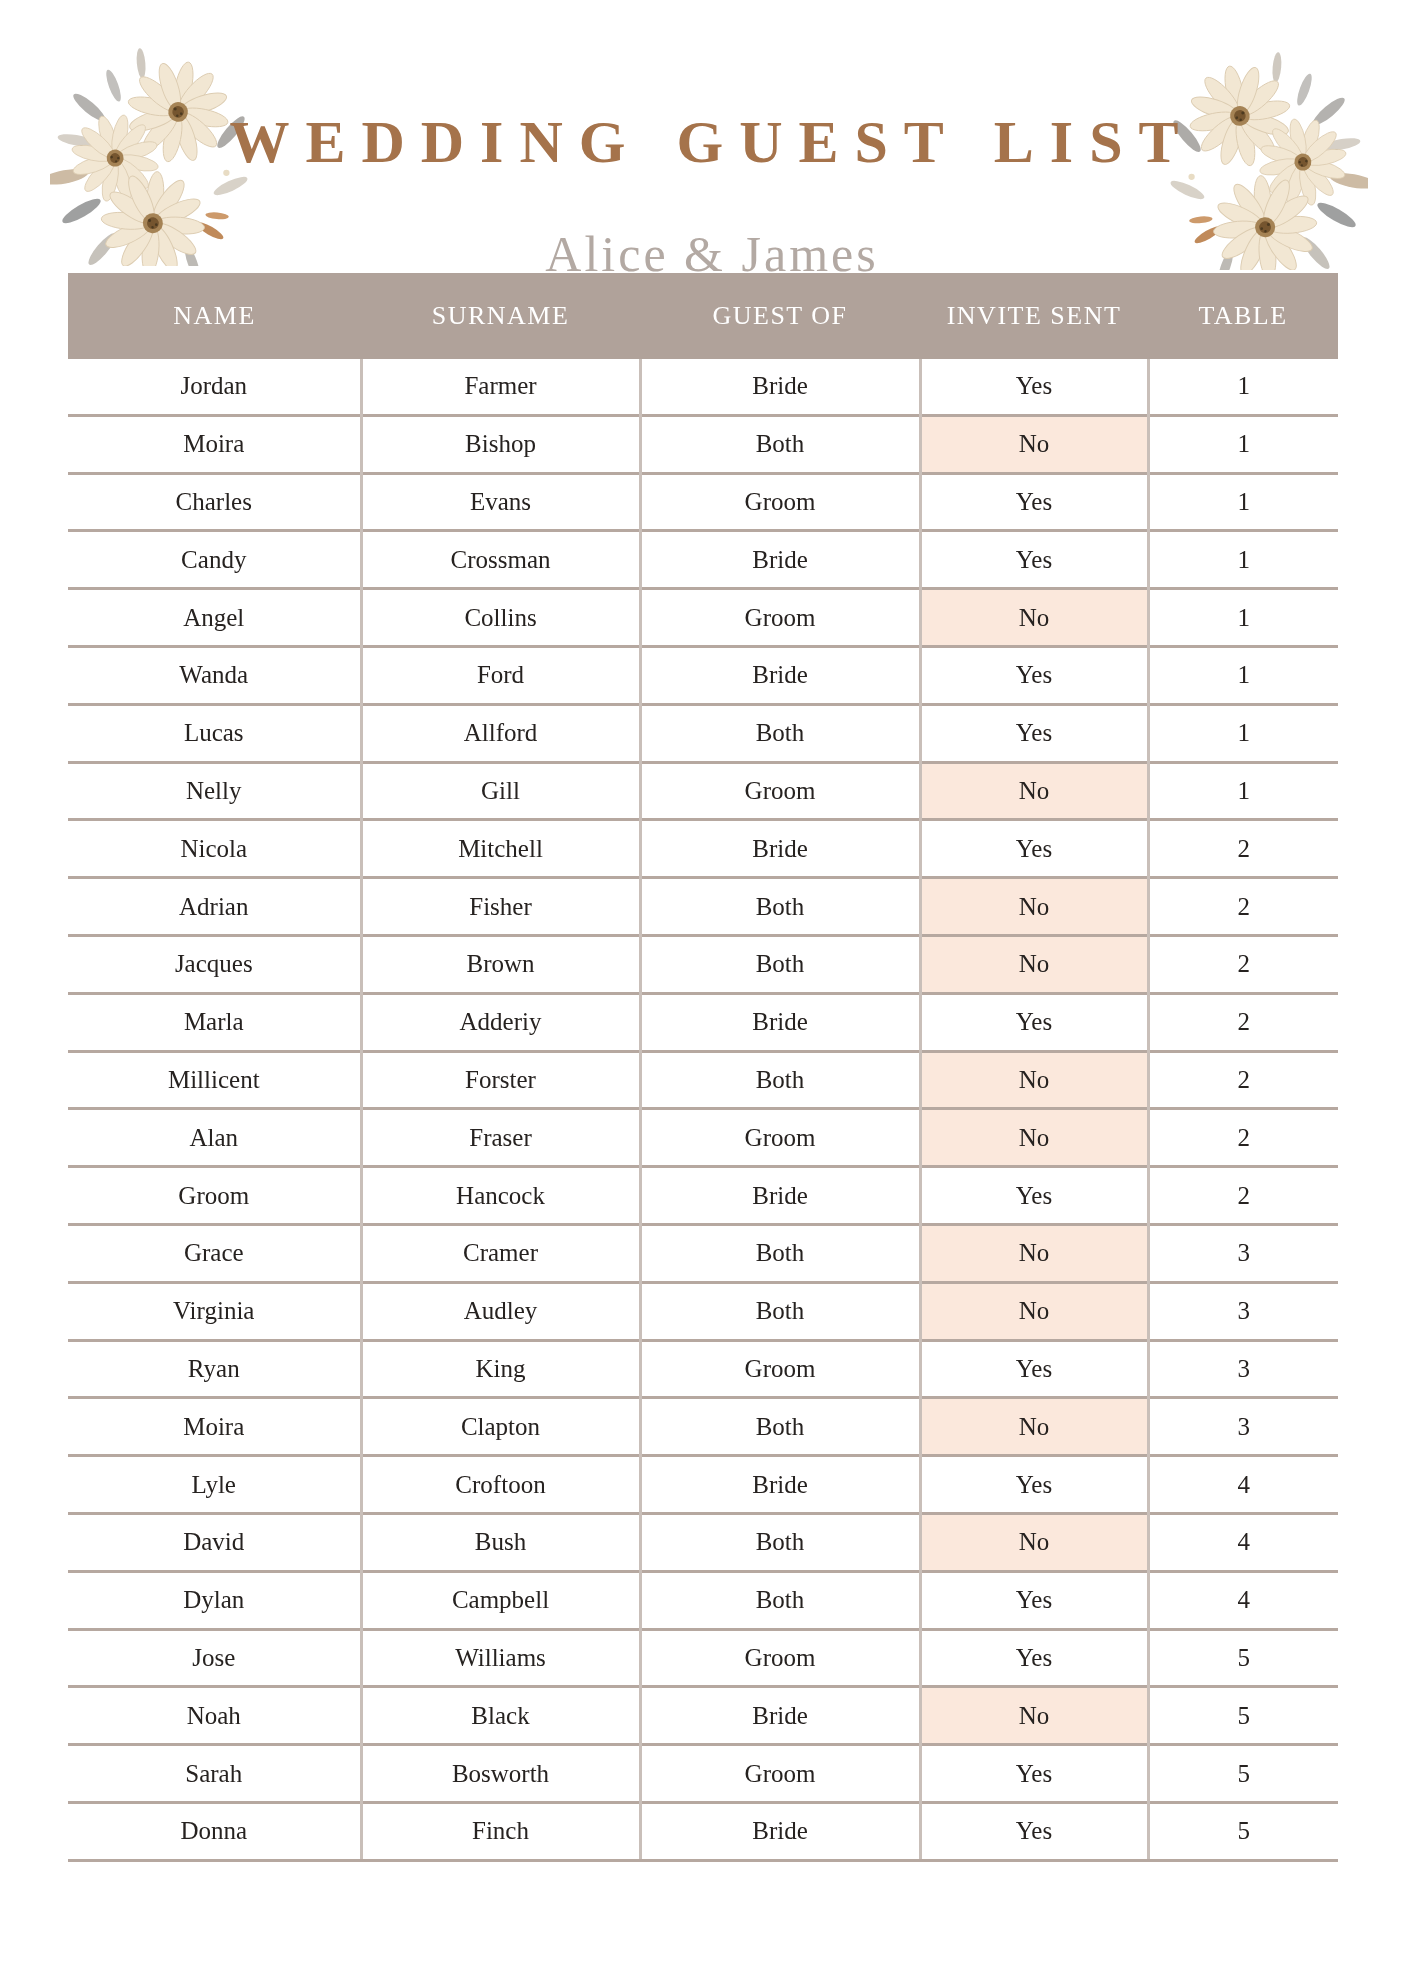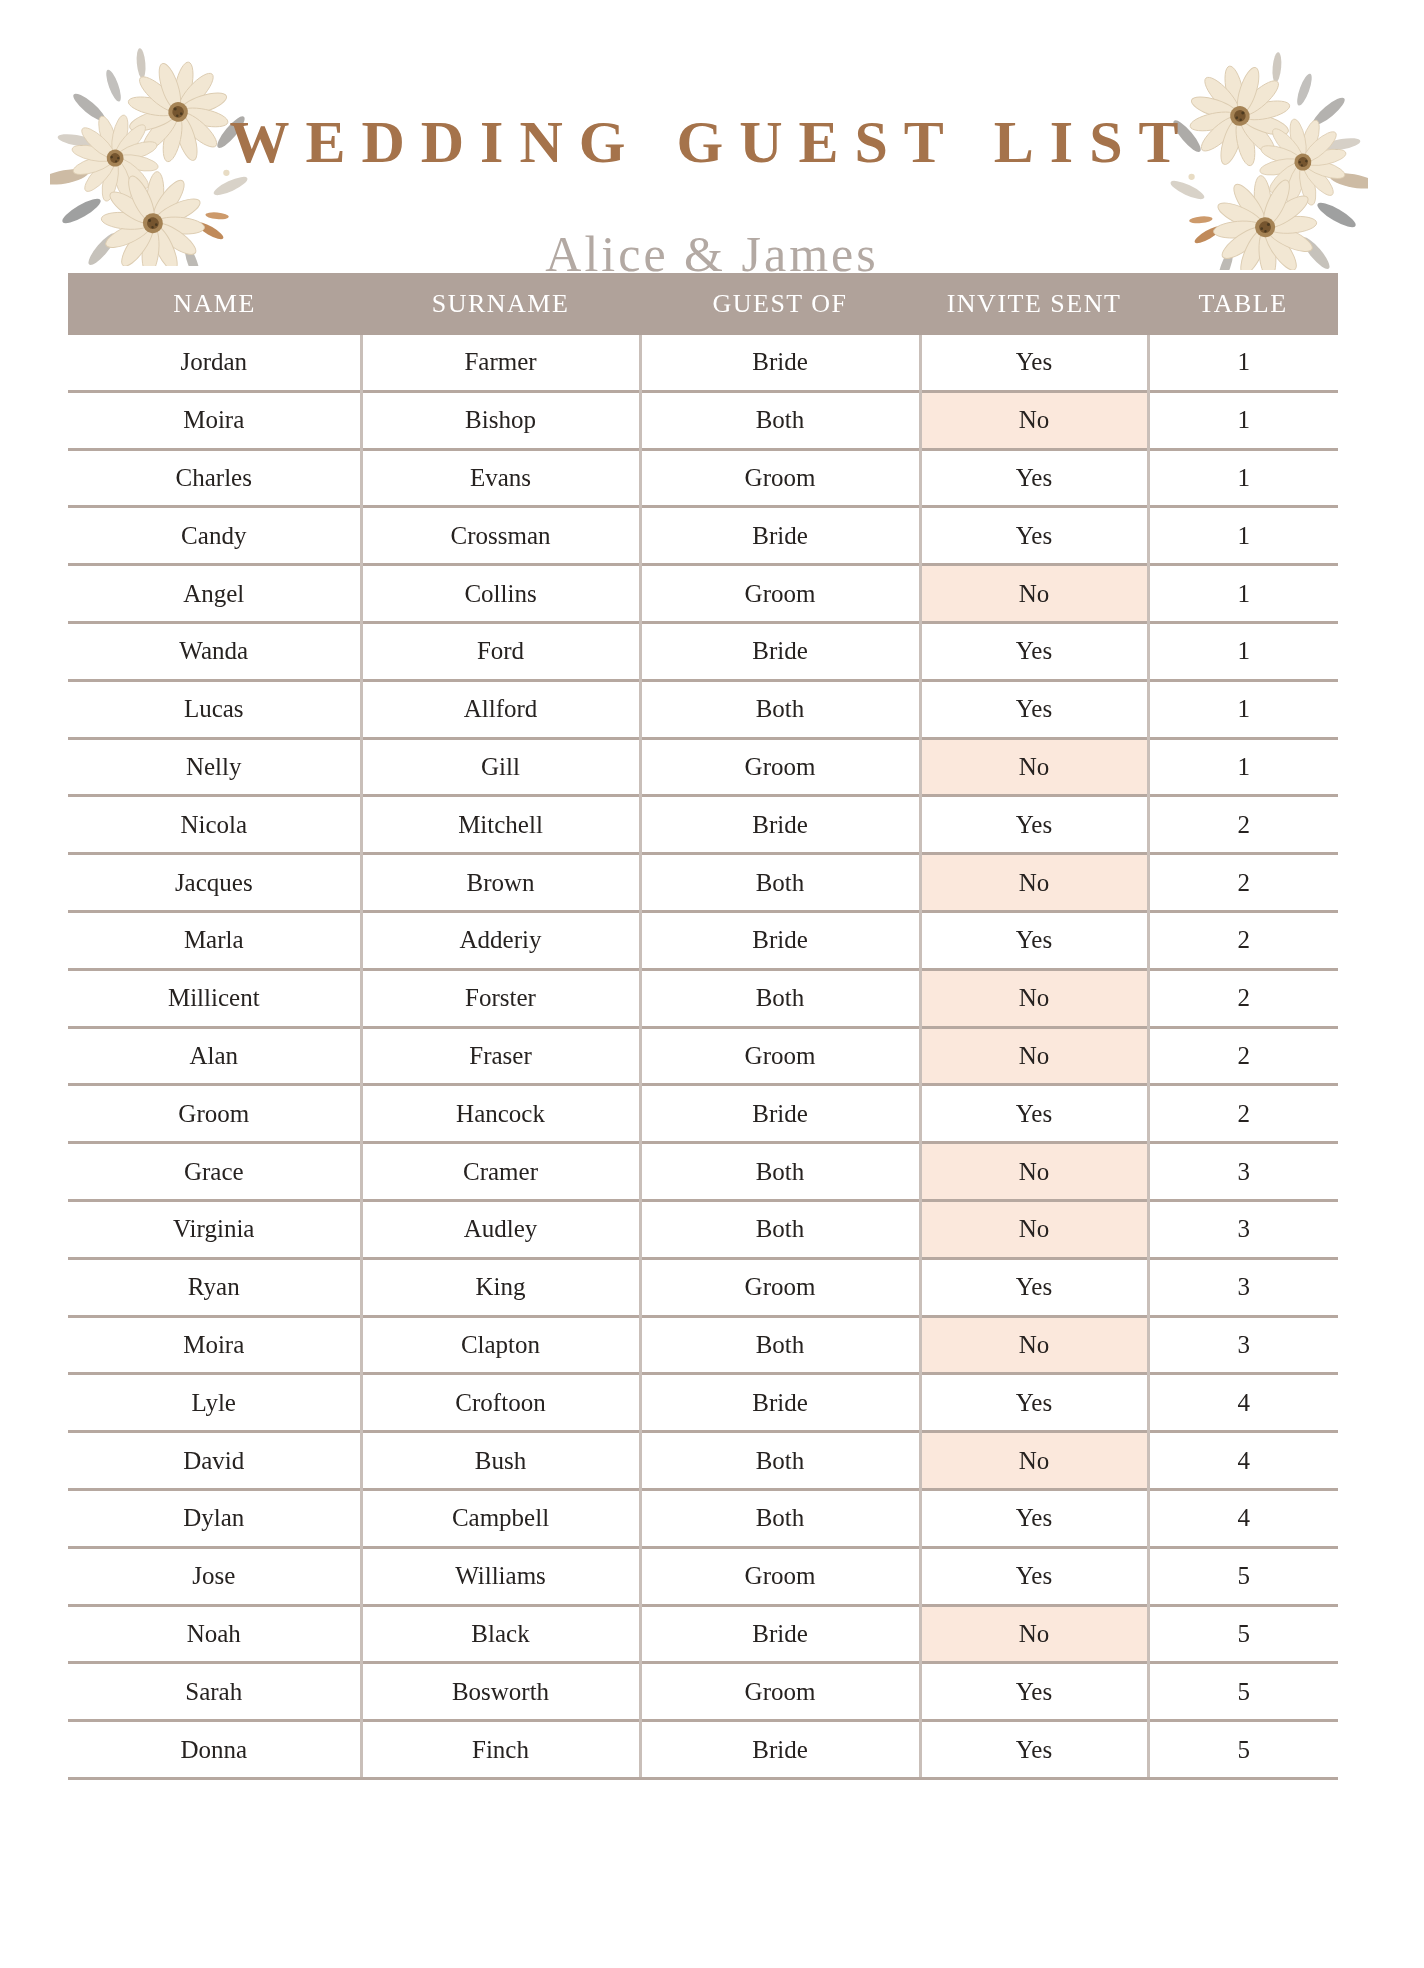--- a/index.html
+++ b/index.html
@@ -41,21 +41,21 @@
   col.c0{width:293px;} col.c1{width:279px;} col.c2{width:280px;}
   col.c3{width:228px;} col.c4{width:190px;}
   thead th{
     background:#B0A29A;
     color:#ffffff;
     font-size:26px;font-weight:400;
     letter-spacing:1.5px;
     height:62px;
     border:none;
     text-align:center;vertical-align:middle;
-    padding:0;
+    padding:12px;
   }
   tbody td{
     background:#ffffff;
     color:#262220;
     font-size:25px;
     height:54.8px;
     text-align:center;vertical-align:middle;
     padding:0;
     border-top:3px solid #B6A8A0;
   }
@@ -225,20 +225,27 @@
         <td>1</td>
       </tr>
       <tr>
         <td>Nicola</td>
         <td>Mitchell</td>
         <td>Bride</td>
         <td>Yes</td>
         <td>2</td>
       </tr>
       <tr>
+        <td>Adrian</td>
+        <td>Fisher</td>
+        <td>Both</td>
+        <td class="no-cell">No</td>
+        <td>2</td>
+      </tr>
+      <tr>
         <td>Jacques</td>
         <td>Brown</td>
         <td>Both</td>
         <td class="no-cell">No</td>
         <td>2</td>
       </tr>
       <tr>
         <td>Marla</td>
         <td>Adderiy</td>
         <td>Bride</td>

